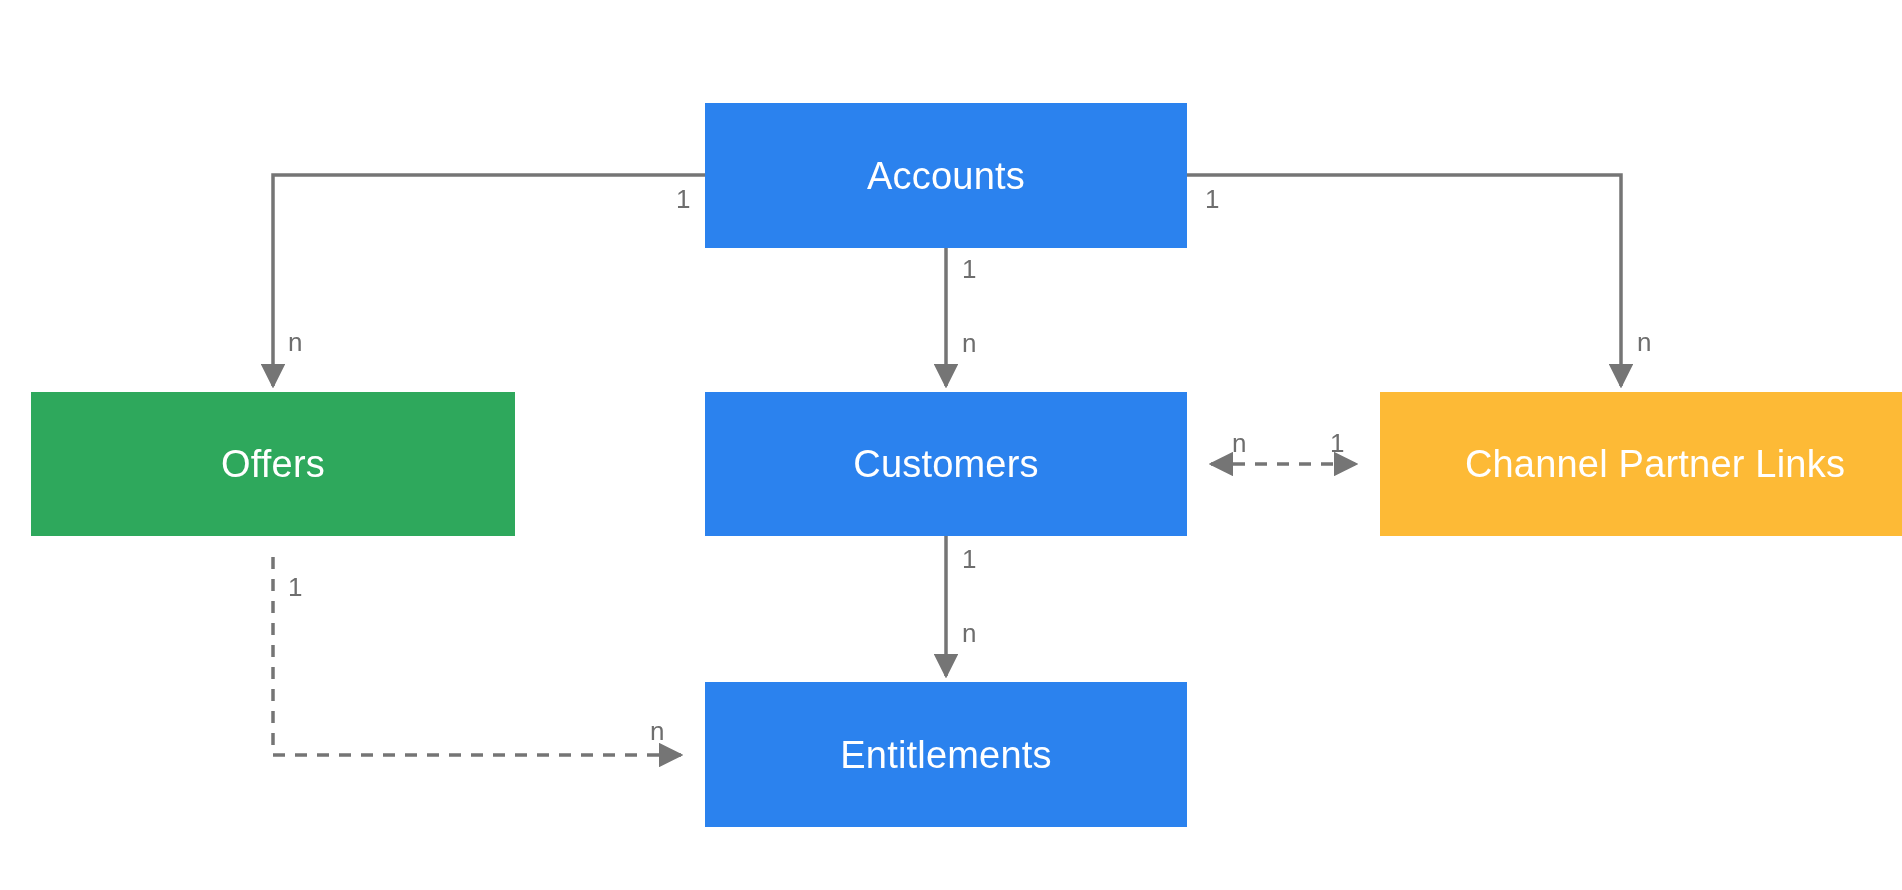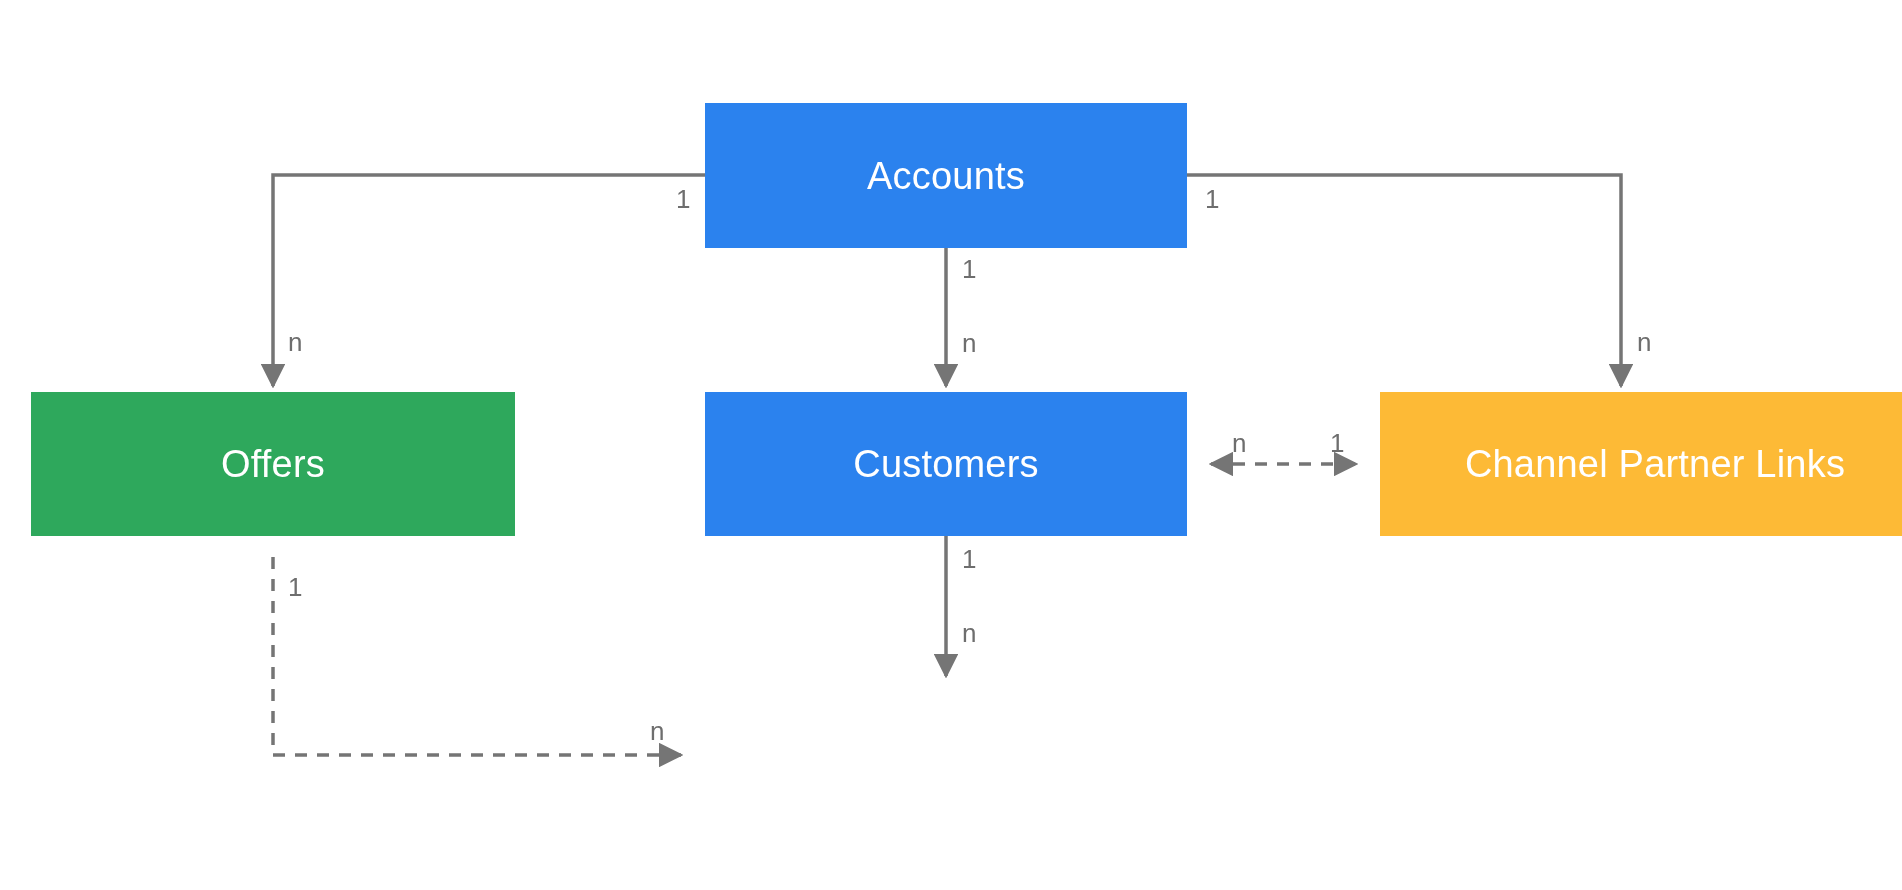--- a/index.html
+++ b/index.html
@@ -101,20 +101,23 @@
 
   <div class="node node-offers" style="background:#2ea85c">
     <span>Offers</span>
   </div>
 
   <div class="node node-cpl" style="background:#fdba36">
     <span>Channel Partner Links</span>
   </div>
 
 
+  <div class="node node-entitle" style="background:#2b82ee">
+    <span>Entitlements</span>
+  </div>
 
   <span class="edge-label" style="left:676px; top:186px;">1</span>
   <span class="edge-label" style="left:288px; top:329px;">n</span>
 
   <span class="edge-label" style="left:962px; top:256px;">1</span>
   <span class="edge-label" style="left:962px; top:330px;">n</span>
 
   <span class="edge-label" style="left:1205px; top:186px;">1</span>
   <span class="edge-label" style="left:1637px; top:329px;">n</span>
 

